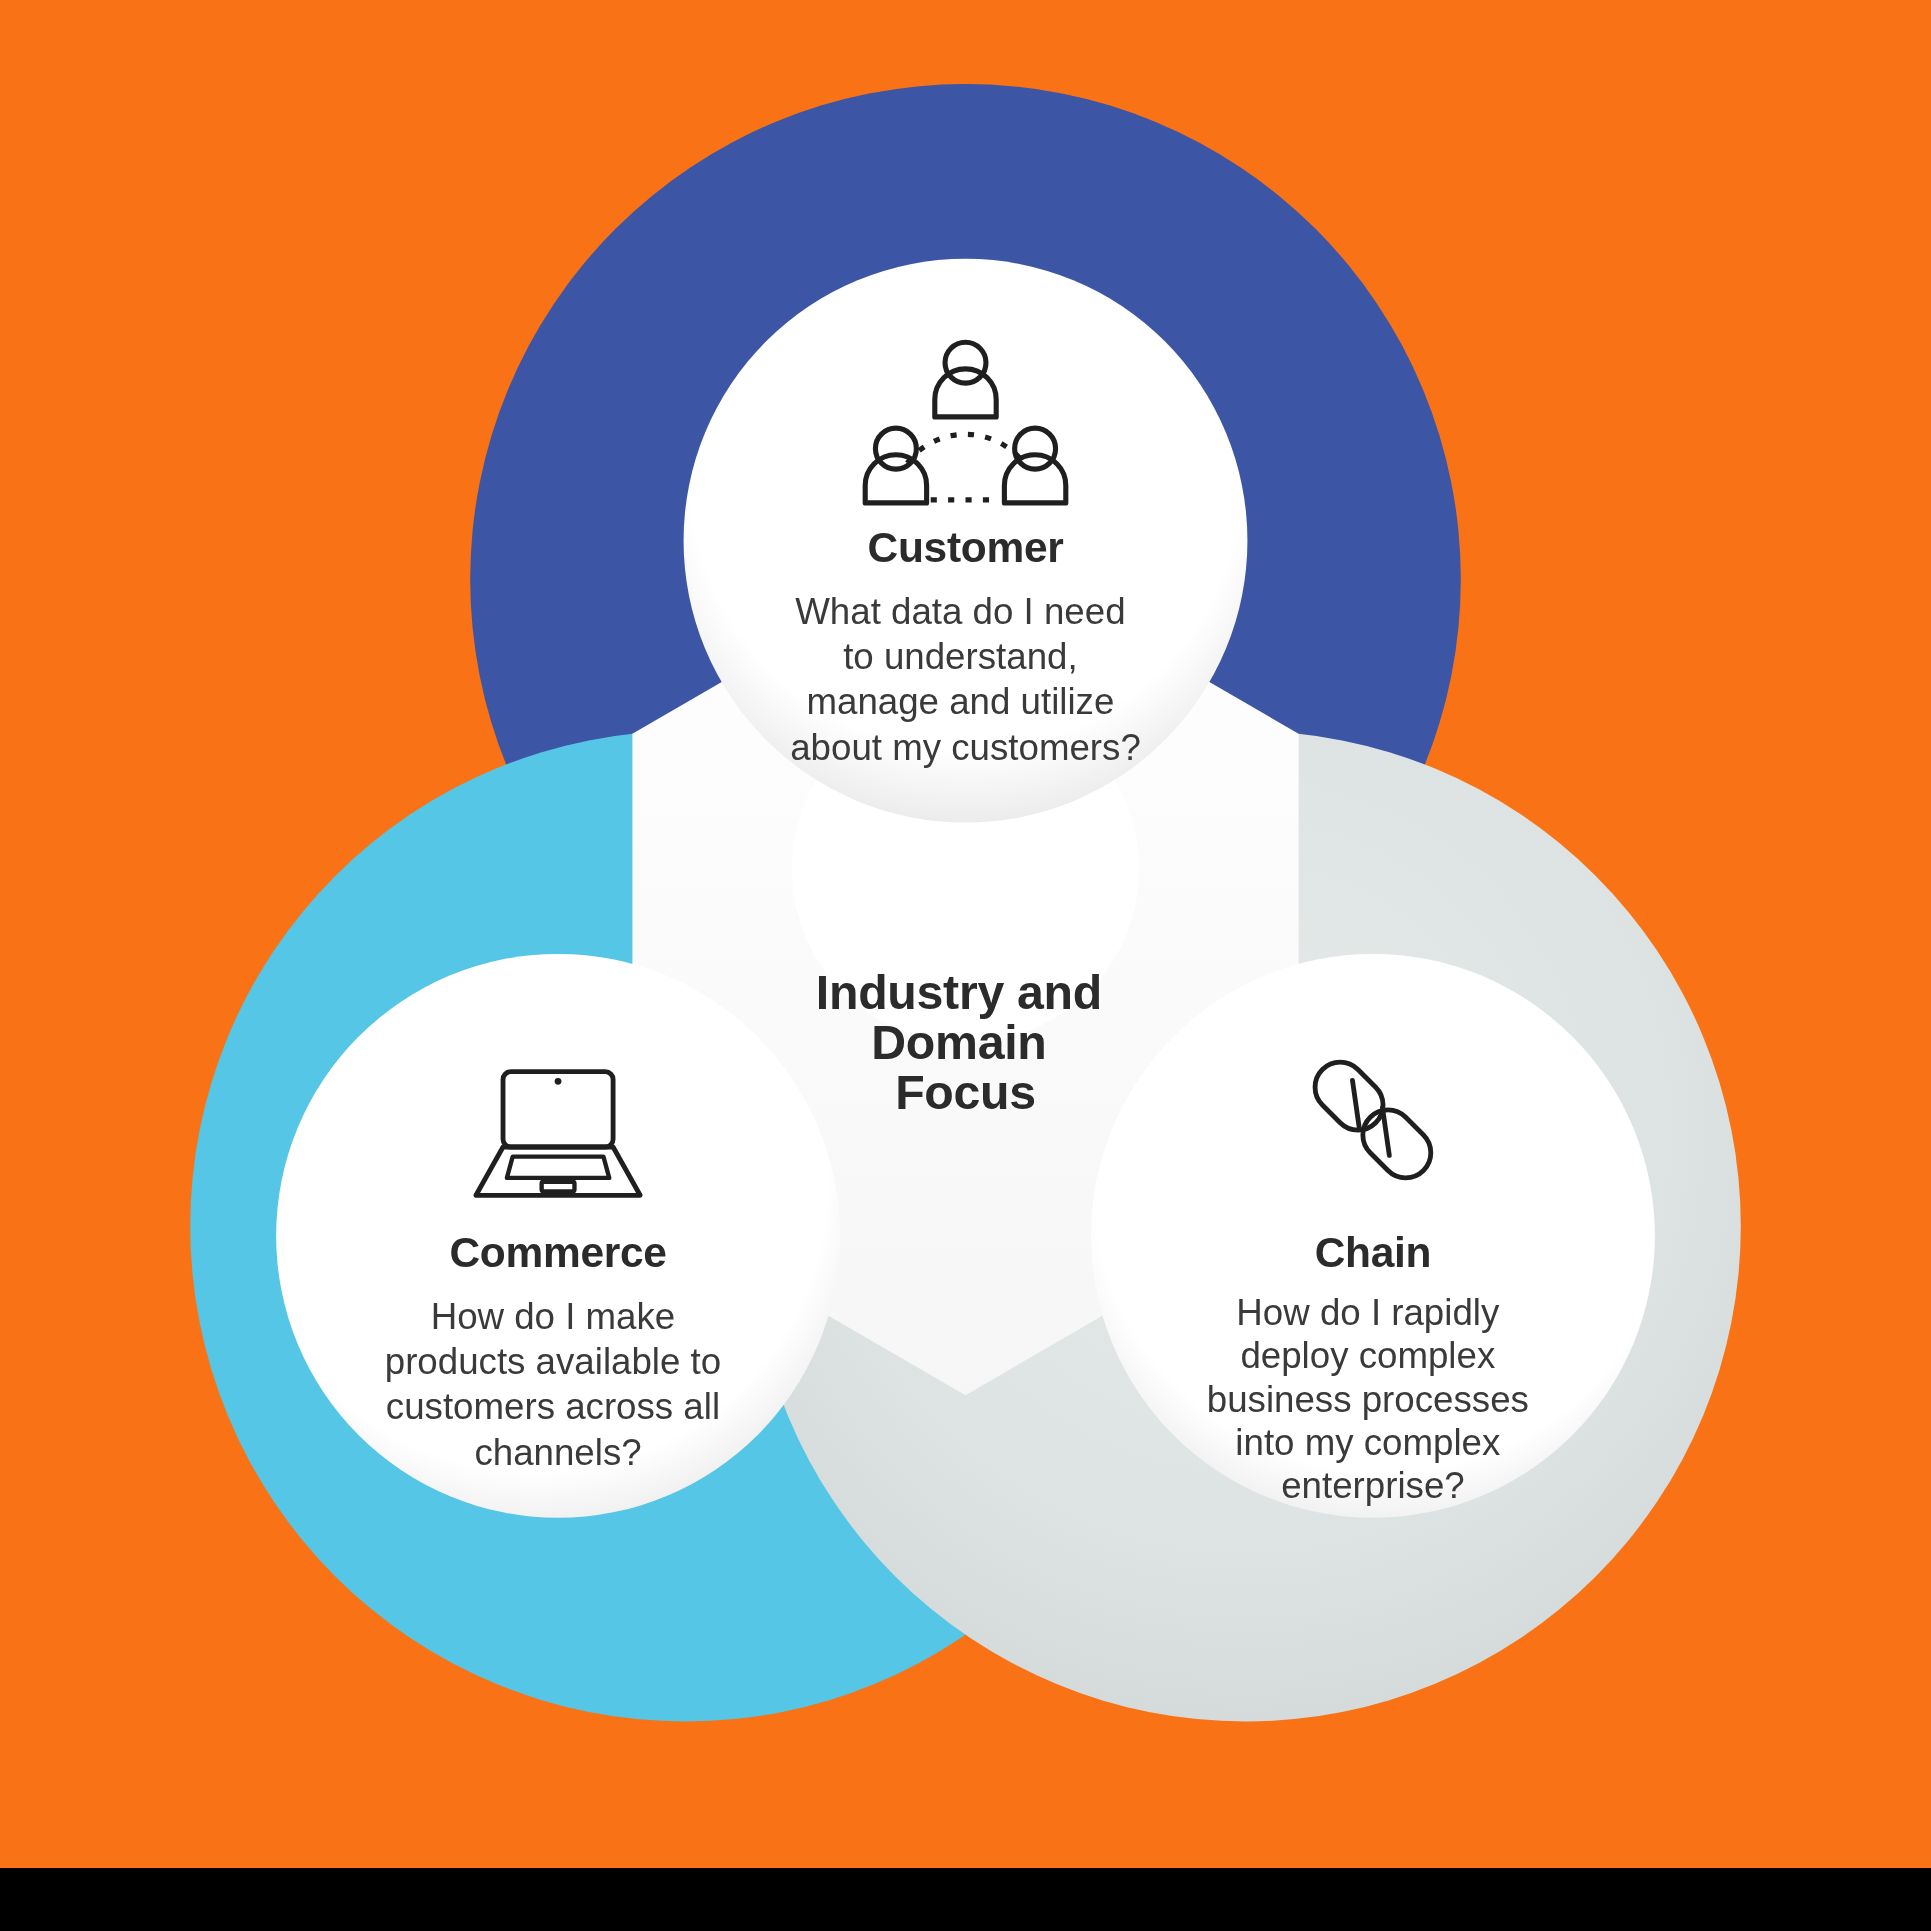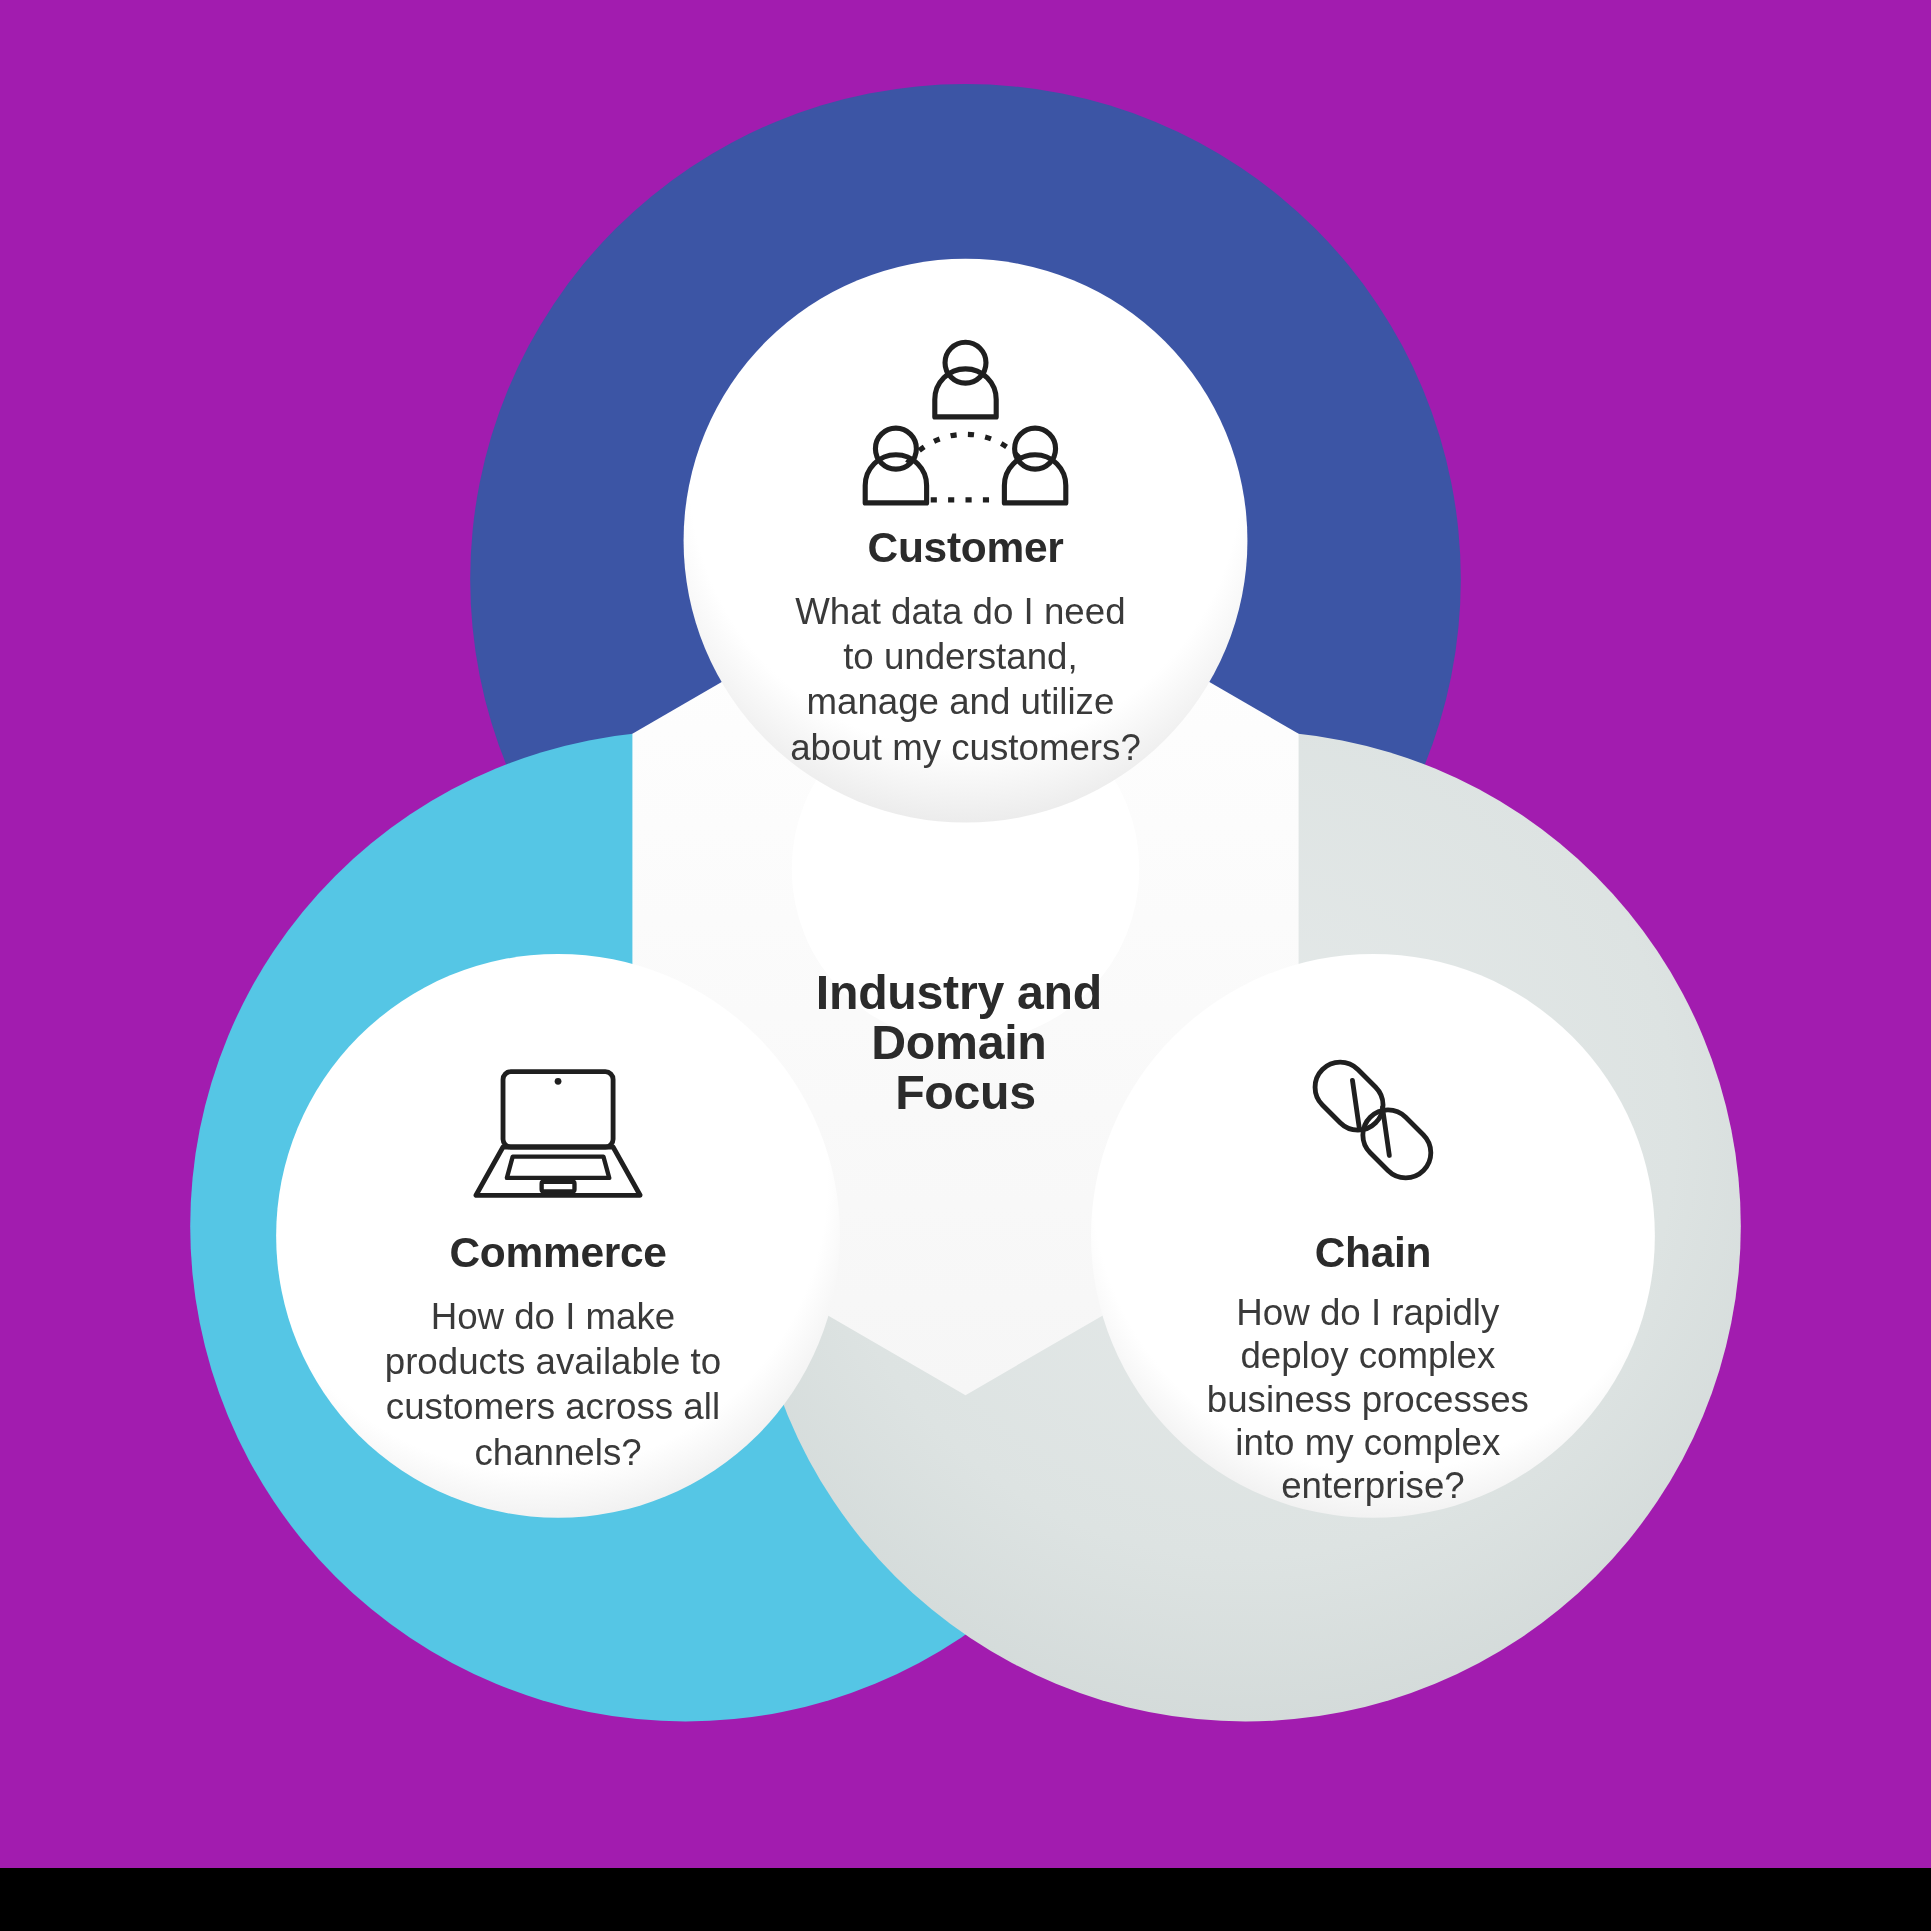--- a/index.html
+++ b/index.html
@@ -10,21 +10,21 @@
   body {
     width: 1931px;
     height: 1931px;
     font-family: "Liberation Sans", sans-serif;
     overflow: hidden;
   }
   #stage {
     position: relative;
     width: 1931px;
     height: 1868px;
-    background: #a21caf;
+    background: #f97316;
   }
   svg.diagram {
     display: block;
     width: 1931px;
     height: 1931px;
   }
   .node-title {
     font-family: "Liberation Sans", sans-serif;
     font-weight: bold;
     font-size: 44px;

